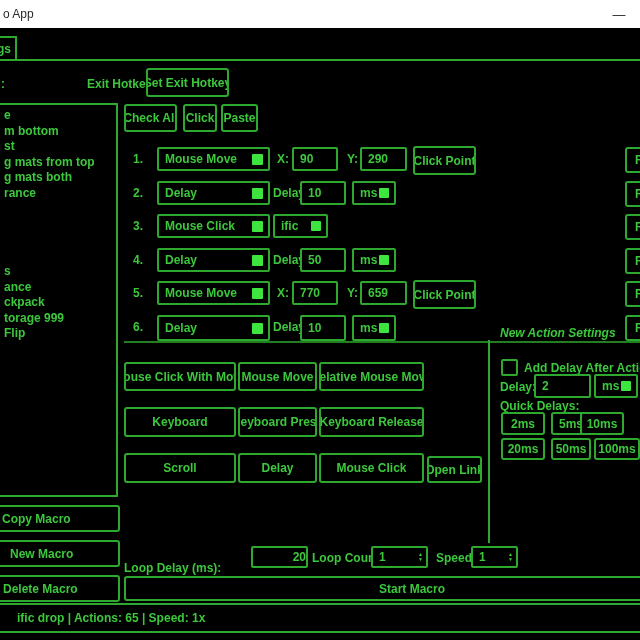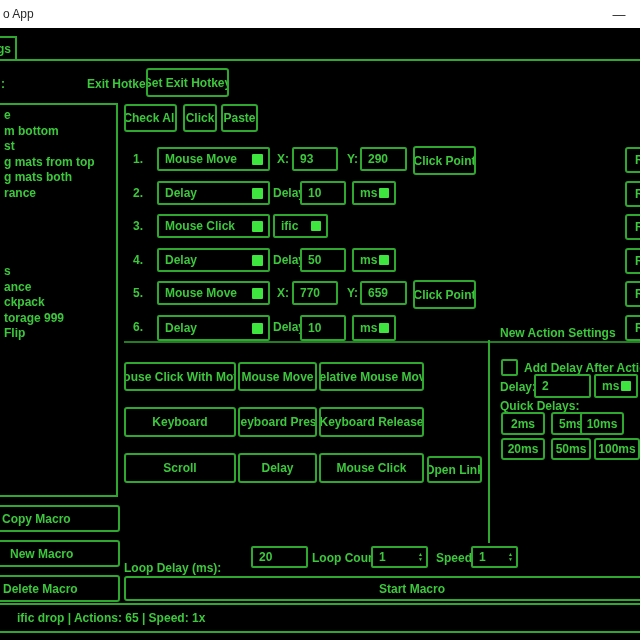--- a/index.html
+++ b/index.html
@@ -109,21 +109,21 @@
     <span>Paste</span>
   </div>
 
   <div class="glabel" style="left:133px;top:152px;">1.</div>
   <div class="gdrop" style="left:157px;top:147px;width:113px;height:24px;">
     <span>Mouse Move</span>
     <span class="sq"></span>
   </div>
   <div class="glabel" style="left:277px;top:152px;">X:</div>
   <div class="ginput" style="left:292px;top:147px;width:46px;height:24px;">
-      <span>93</span>
+      <span>90</span>
     </div>
   <div class="glabel" style="left:347px;top:152px;">Y:</div>
   <div class="ginput" style="left:360px;top:147px;width:47px;height:24px;">
       <span>290</span>
     </div>
   <div class="gbtn" style="left:413px;top:146px;width:63px;height:29px;">
     <span>Click Point</span>
   </div>
   <div class="gbtn left" style="left:625px;top:147px;width:70px;height:26px;padding-left:8px;">
     <span>Remove</span>
@@ -244,21 +244,21 @@
   <div class="gbtn" style="left:319px;top:453px;width:105px;height:30px;">
       <span>Mouse Click</span>
     </div>
   <div class="gbtn" style="left:427px;top:456px;width:55px;height:27px;">
       <span>Open Link</span>
     </div>
 
 
   <div class="vline" style="left:488px;top:340px;width:2px;height:203px;"></div>
 
-  <div class="glabel" style="left:500px;top:326px;">New Action Settings</div>
+  <div class="glabel" style="left:500px;top:326px;font-style:italic;">New Action Settings</div>
   <div class="checkbox" style="left:501px;top:359px;"></div>
   <div class="glabel" style="left:524px;top:361px;">Add Delay After Action</div>
   <div class="glabel" style="left:500px;top:380px;">Delay:</div>
   <div class="ginput" style="left:534px;top:374px;width:57px;height:24px;">
       <span>2</span>
     </div>
   <div class="gdrop" style="left:594px;top:374px;width:44px;height:24px;">
     <span>ms</span>
     <span class="sq" style="width:10px;height:10px;"></span>
   </div>
@@ -276,21 +276,21 @@
       <span>20ms</span>
     </div>
   <div class="gbtn" style="left:551px;top:438px;width:40px;height:22px;">
       <span>50ms</span>
     </div>
   <div class="gbtn" style="left:594px;top:438px;width:46px;height:22px;">
       <span>100ms</span>
     </div>
 
   <div class="glabel" style="left:124px;top:561px;">Loop Delay (ms):</div>
-  <div class="ginput" style="left:251px;top:546px;width:57px;height:22px;">
+  <div class="ginput" style="left:251px;top:546px;width:57px;height:22px;justify-content:flex-end;">
       <span>20</span>
     </div>
   <div class="glabel" style="left:312px;top:551px;">Loop Count:</div>
   <div class="spinner" style="left:371px;top:546px;width:57px;height:22px;">
     <span>1</span>
     <span class="spin-arrows">
         <span>▲</span>
         <span>▼</span>
       </span>
   </div>

